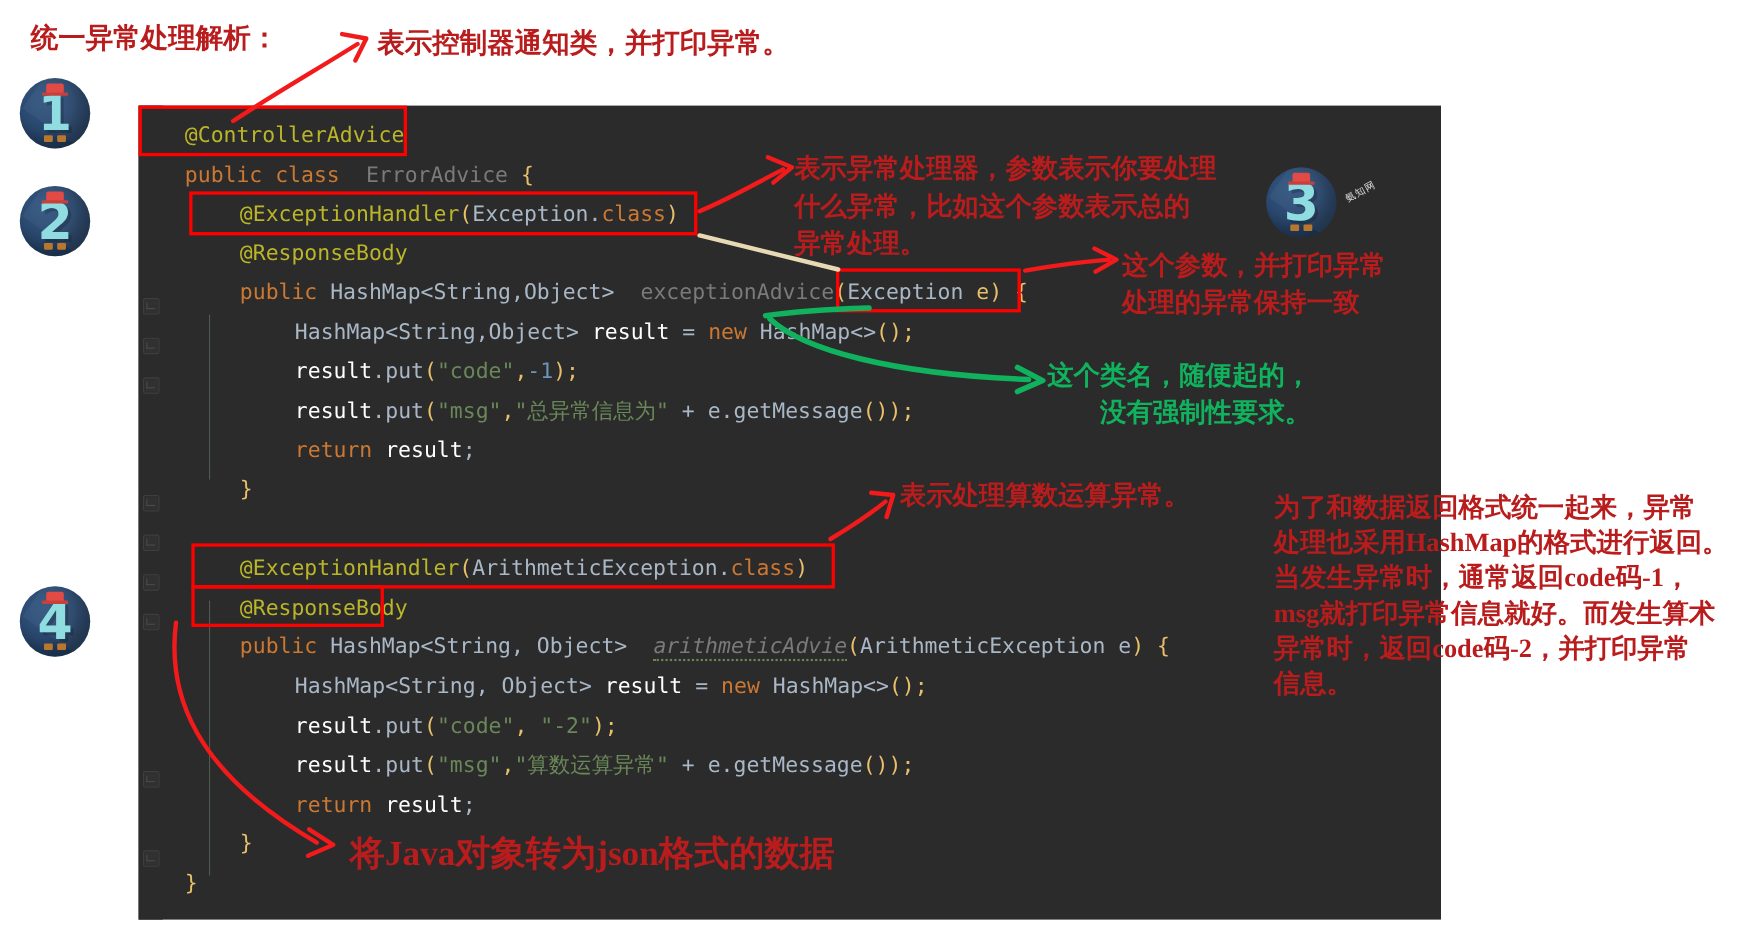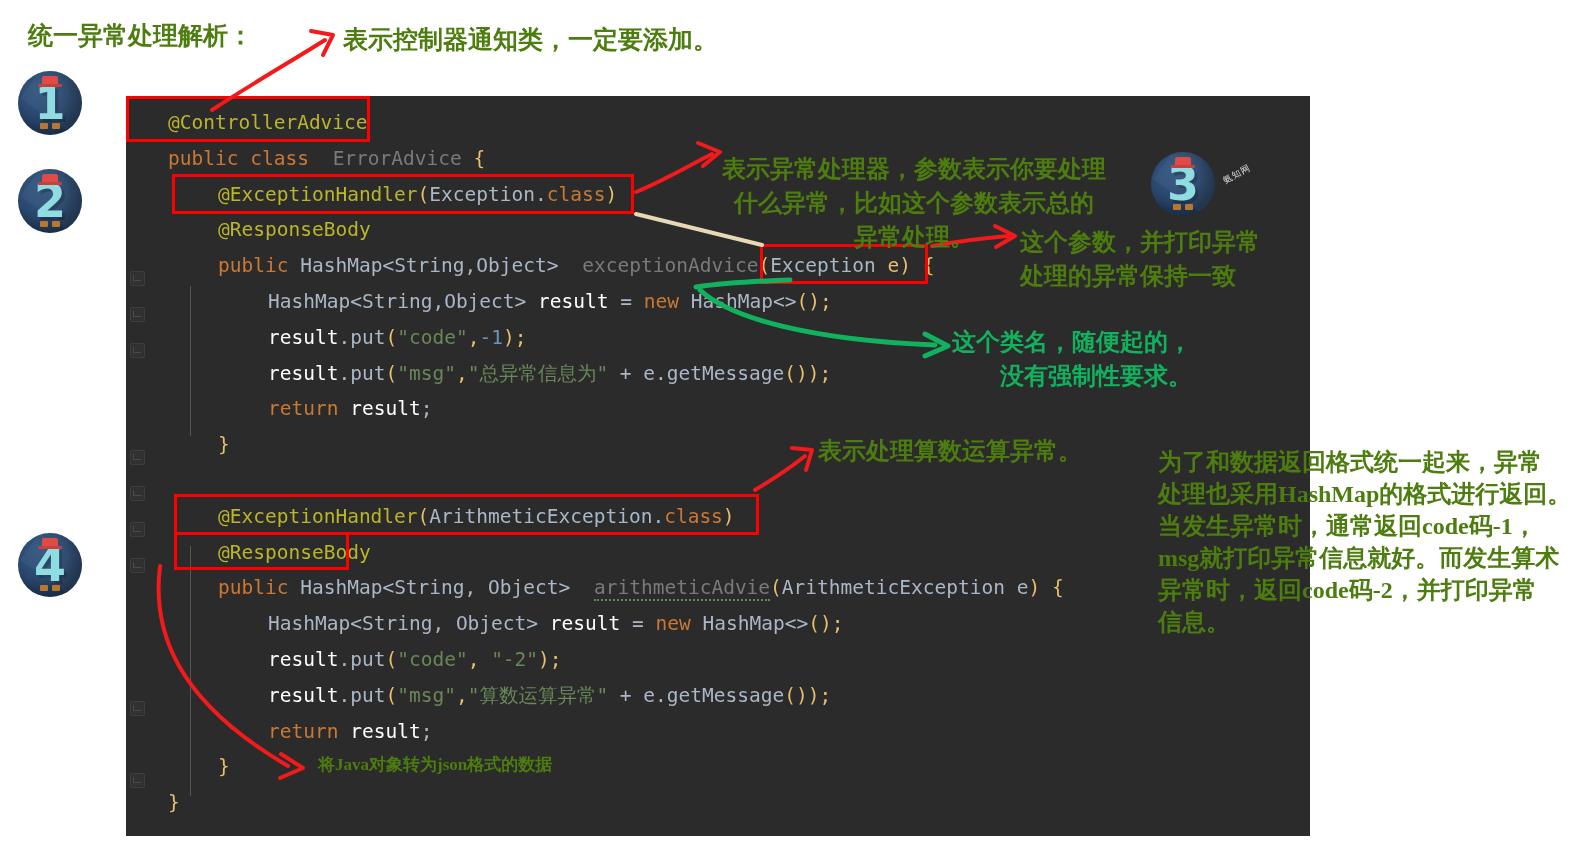--- a/index.html
+++ b/index.html
@@ -44,26 +44,27 @@
   .anno{color:#bbb529;}
   .cls{color:#a9b7c6;}
   .fnd{color:#7a7a7a;margin-left:12px;}
   .var{color:#ffffff;}
   .pln{color:#a9b7c6;}
   .str{color:#6a8759;}
   .num{color:#6897bb;}
   .pr1{color:#e8bf6a;}
   .typo{
     border-bottom:2px dotted #6a8759;
+    font-style:italic;
   }
   
   .rbox{position:absolute;border:3px solid #f00;box-sizing:border-box;}
   
   .antxt{position:absolute;white-space:pre;line-height:1.42;}
-  .red{color:#4d7c0f;font-family:Liberation Serif, serif;}
+  .red{color:#b91c1c;font-family:Liberation Serif, serif;}
   .green{color:#11b25e;text-align:right;}
   
   .badge{
     position:absolute;width:64px;height:64px;border-radius:50%;
     background:radial-gradient(circle at 34% 30%, #32557f 0%, #2b4a72 45%, #1e3a5c 100%);
     box-shadow:inset -9px -9px 16px rgba(0,0,0,.32);
     overflow:hidden;
   }
   .badge .num{
     position:absolute;left:0;top:0;width:100%;height:100%;
@@ -152,35 +153,35 @@
 
   <path d="M 755 490 C 775 478 790 468 805 456" fill="none" stroke="#f21a1a" stroke-width="4" stroke-linecap="round"></path>
   <path d="M 792 448 L 812 450 L 806 470" fill="none" stroke="#f21a1a" stroke-width="4" stroke-linecap="round" stroke-linejoin="round"></path>
 
   <path d="M 160 566 C 152 630 175 700 288 766" fill="none" stroke="#f21a1a" stroke-width="4" stroke-linecap="round"></path>
   <path d="M 281 754 L 303 768 L 280 778" fill="none" stroke="#f21a1a" stroke-width="4" stroke-linecap="round" stroke-linejoin="round"></path>
 </svg>
 
 <div class="antxt red" style="left:28px;top:18px;font-size:25px;font-weight:700;">统一异常处理解析：</div>
 
-<div class="antxt red" style="left:343px;top:22px;font-size:25px;font-weight:700;">表示控制器通知类，一定要添加。</div>
-
-<div class="antxt red" style="left:722px;top:152px;font-size:24px;font-weight:700;text-align:center;">表示异常处理器，参数表示你要处理
+<div class="antxt red" style="left:343px;top:22px;font-size:25px;font-weight:700;">表示控制器通知类，并打印异常。</div>
+
+<div class="antxt red" style="left:722px;top:137px;font-size:24px;font-weight:700;">表示异常处理器，参数表示你要处理
 什么异常，比如这个参数表示总的
 异常处理。</div>
 
 <div class="antxt red" style="left:1020px;top:225px;font-size:24px;font-weight:700;">这个参数，并打印异常
 处理的异常保持一致</div>
 
 <div class="antxt green" style="left:952px;top:325px;font-size:24px;font-weight:700;">这个类名，随便起的，
 没有强制性要求。</div>
 
 <div class="antxt red" style="left:818px;top:434px;font-size:24px;font-weight:700;">表示处理算数运算异常。</div>
 
-<div class="antxt red" style="left:318px;top:753px;font-size:17px;font-weight:700;">将Java对象转为json格式的数据</div>
+<div class="antxt red" style="left:318px;top:753px;font-size:32px;font-weight:700;">将Java对象转为json格式的数据</div>
 
 <div class="antxt red" style="left:1158px;top:447px;font-size:24px;font-weight:700;line-height:1.33;">为了和数据返回格式统一起来，异常
 处理也采用HashMap的格式进行返回。
 当发生异常时，通常返回code码-1，
 msg就打印异常信息就好。而发生算术
 异常时，返回code码-2，并打印异常
 信息。</div>
 
 <div class="badge badge1" style="left:18px;top:71px;">
   <div class="gloss"></div>

